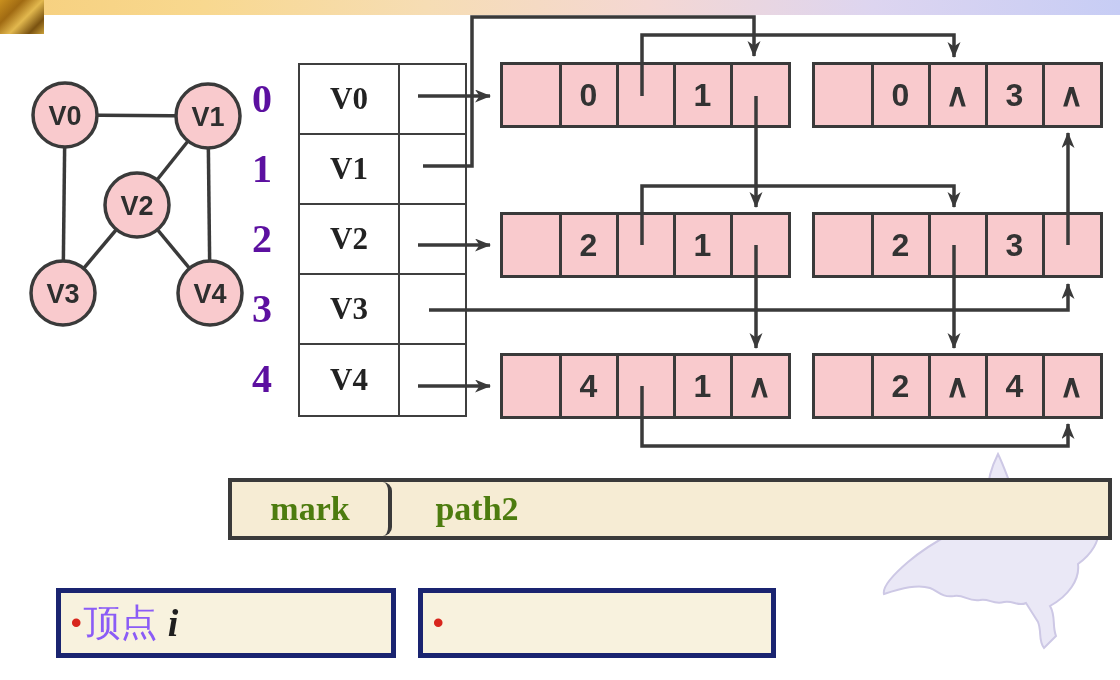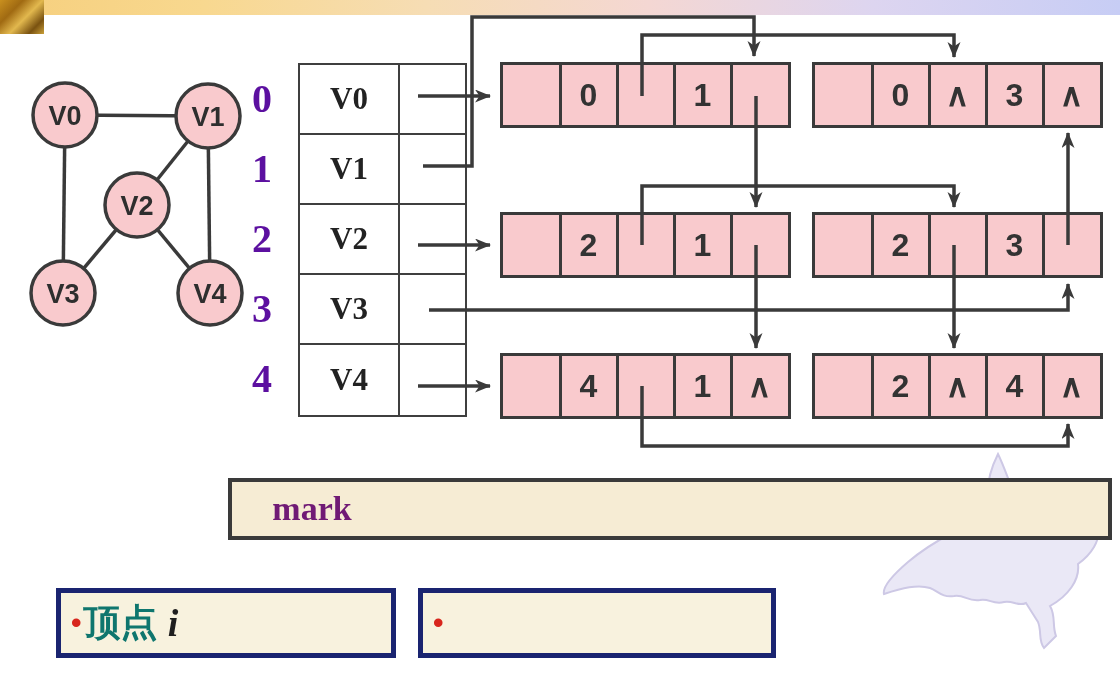--- a/index.html
+++ b/index.html
@@ -26,27 +26,27 @@
   
   .enode{position:absolute;width:291px;height:66px;box-sizing:border-box;border:3px solid #3a3a3a;
     background:#f9cacd;z-index:2;}
   .enode .divider{position:absolute;top:0;width:3px;height:60px;background:#3a3a3a;}
   .enode .cellval{position:absolute;top:0;height:60px;width:56px;display:flex;align-items:center;
     justify-content:center;font-weight:bold;font-size:32px;color:#333;}
   
   #legend{position:absolute;left:228px;top:478px;width:884px;height:62px;box-sizing:border-box;
     border:4px solid #3a3a3a;display:flex;z-index:2;background:#f6ecd4;}
   .legend-cell{box-sizing:border-box;border-right:4px solid #3a3a3a;display:flex;align-items:center;
-    justify-content:center;font-family:"Liberation Serif",serif;font-weight:bold;font-size:34px;color:#701a75;border-radius:9px;}
+    justify-content:center;font-family:"Liberation Serif",serif;font-weight:bold;font-size:34px;color:#4d7c0f;border-radius:9px;}
   .legend-cell:last-child{border-right:none;}
   
   .qbox{position:absolute;top:588px;height:70px;box-sizing:border-box;border:5px solid #1a2470;
     background:#f8f2de;display:flex;align-items:center;padding-left:10px;z-index:2;}
   .qbullet{color:#d8261d;font-size:30px;font-weight:bold;margin-right:2px;line-height:1;}
-  .qtext{font-weight:bold;font-size:37px;color:#0f766e;white-space:pre;}
+  .qtext{font-weight:normal;font-size:37px;color:#8b5cf6;white-space:pre;}
   .qemph{font-family:"Liberation Serif",serif;font-style:italic;font-weight:bold;font-size:38px;color:#1f1f1f;white-space:pre;}
   
   #overlay{position:absolute;left:0;top:0;z-index:3;pointer-events:none;}
 </style>
 </head>
 <body>
 
 <div id="stage">
   <div id="banner"></div>
   <div id="corner-icon"></div>
@@ -132,20 +132,21 @@
         <div class="divider" style="left: 169.5px;"></div>
         <div class="divider" style="left: 226.5px;"></div>
         <div class="cellval" style="left: 57.5px;">2</div>
         <div class="cellval" style="left: 114.5px;">∧</div>
         <div class="cellval" style="left: 171.5px;">4</div>
         <div class="cellval" style="left: 228.5px;">∧</div>
       </div>
     </div>
   <div id="legend">
       <div class="legend-cell" style="width: 160px;">mark</div>
+      <div class="legend-cell" style="width: 170px;">path2</div>
     </div>
 
   <div class="qbox" id="qbox0" style="left:56px;width:340px;">
     <span class="qbullet">•</span>
     <span class="qtext">顶点 </span>
     <span class="qemph">i</span>
   </div>
   <div class="qbox" id="qbox1" style="left:418px;width:358px;">
     <span class="qbullet">•</span>
   </div>

